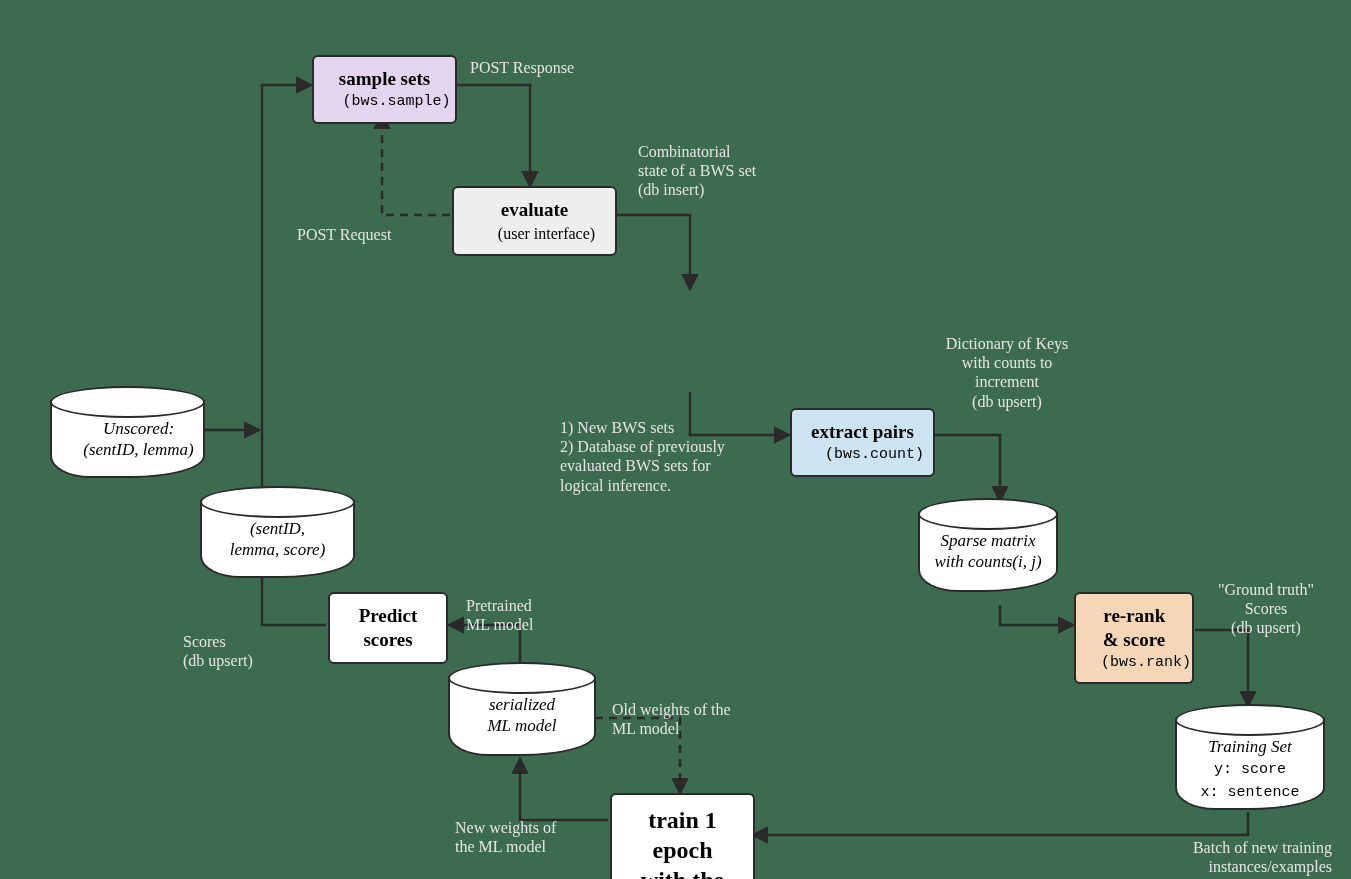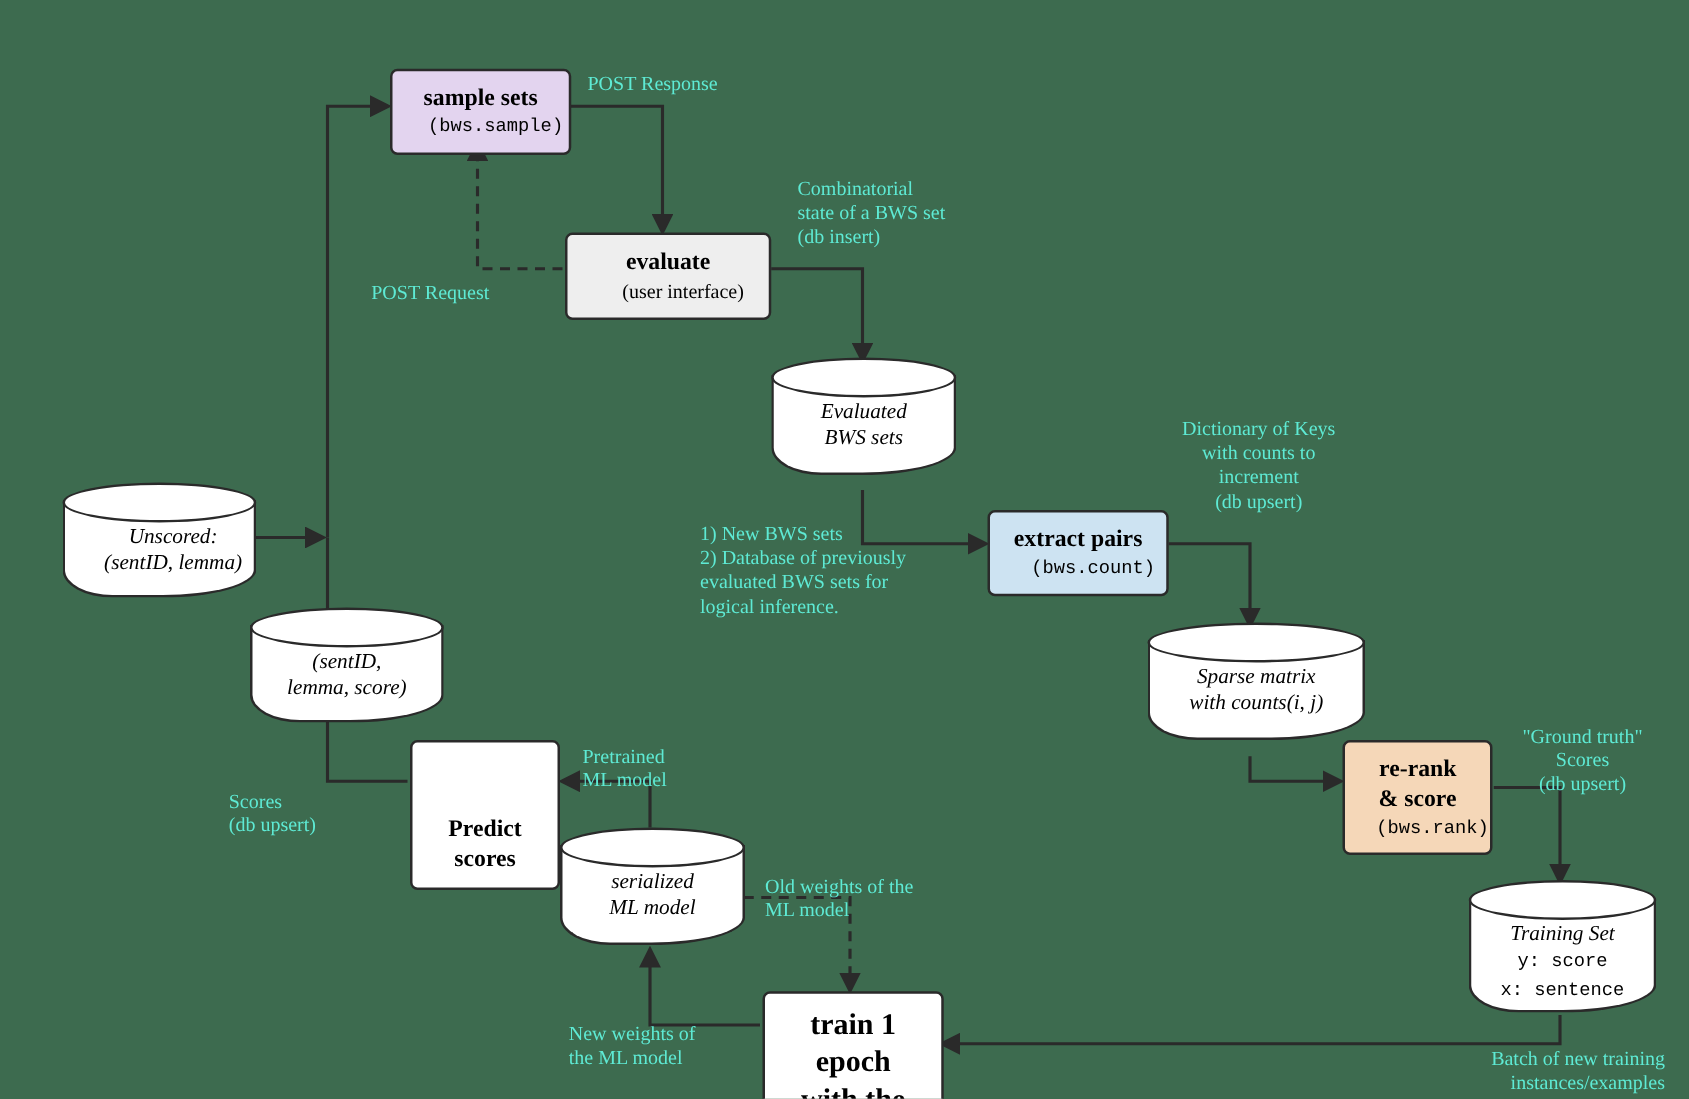--- a/index.html
+++ b/index.html
@@ -76,21 +76,21 @@
     font-style: italic;
     font-size: 17px;
     line-height: 1.25;
     padding: 0 6px;
   }
   .db .dblabel .mono { font-family: 'Courier New', monospace; font-style: normal; font-size: 15px; }
 
   .annot {
     position: absolute;
     font-size: 16px;
-    color: #5eead4;
+    color: #e5e5e5;
     line-height: 1.2;
     text-align: left;
   }
   .annot.center { text-align: center; }
 
   svg.edges {
     position: absolute;
     top: 0; left: 0;
     width: 1351px;
     height: 879px;
@@ -157,46 +157,42 @@
     <div class="sub" style="font-family:Georgia; font-size:16px;">(user interface)</div>
   </div>
 
   <div class="node orange" style="left:1074px; top:592px; width:120px;text-align:right;">
     <div class="title" style="white-space:pre-line;">re-rank
 &amp; score</div>
     <div class="sub">(bws.rank)</div>
   </div>
 
   <div class="node" style="left:328px; top:592px; width:120px;">
-    <div class="title" style="white-space:pre-line;margin-top:48px;">Predict
+    <div class="title" style="white-space:pre-line;">Predict
 scores</div>
   </div>
 
   <div class="node" style="left:610px; top:793px; width:145px;">
     <div class="title" style="white-space:pre-line; font-size:24px;">train 1 epoch
 with the
 1 new batch</div>
   </div>
 
   <div class="db" style="left:50px; top:400px; width:155px; height:78px;">
     <div class="dblabel" style="white-space:pre-line;padding-left:28px;">Unscored:
 (sentID, lemma)</div>
   </div>
 
   <div class="db" style="left:200px; top:500px; width:155px; height:78px;">
     <div class="dblabel" style="white-space:pre-line;">(sentID,
 lemma, score)</div>
   </div>
 
-  <div class="db" style="left:617px; top:300px; width:148px; height:80px;">
-    <div class="dblabel" style="white-space:pre-line;">Evaluated
-BWS sets</div>
-  </div>
-
-  <div class="db" style="left:918px; top:512px; width:174px; height:80px;">
+
+  <div class="db" style="left:918px; top:512px; width:140px; height:80px;">
     <div class="dblabel" style="white-space:pre-line;">Sparse matrix
 with counts(i, j)</div>
   </div>
 
   <div class="db" style="left:1175px; top:718px; width:150px; height:92px;">
     <div class="dblabel">
       <span>Training Set</span><br>
       <span class="mono">y: score</span><br>
       <span class="mono">x: sentence</span>
     </div>

